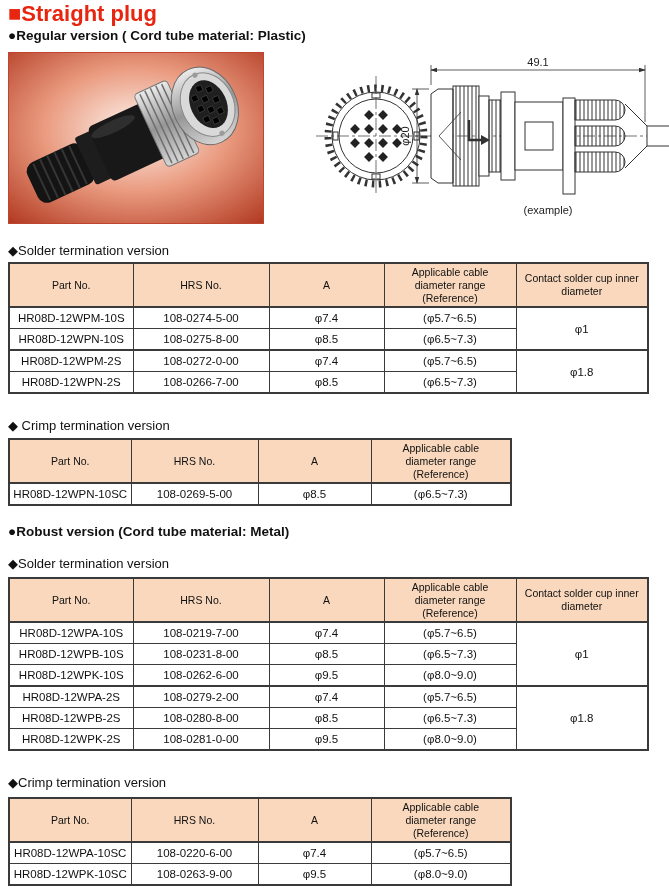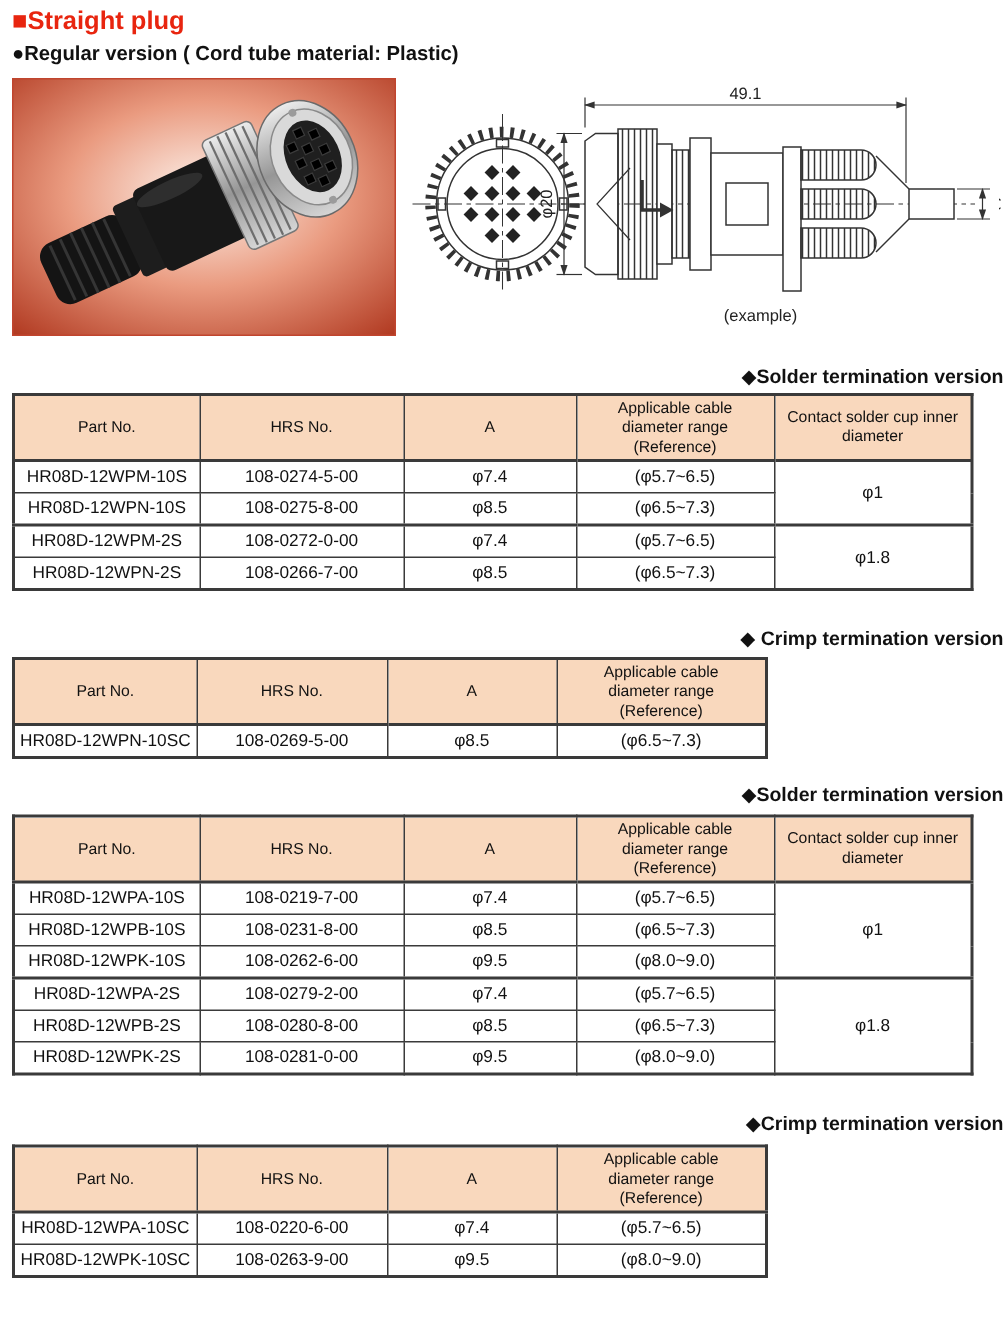--- a/index.html
+++ b/index.html
@@ -6,31 +6,31 @@
     --accent-red:#e8250f;
     --table-header-bg:#f9d8bd;
     --table-border:#3a3a3a;
     --photo-border:#c0452e;
   }
   *{box-sizing:border-box;}
   html,body{margin:0;padding:0;background:#fff;}
   body{width:669px;height:895px;overflow:hidden;font-family:"Liberation Sans","DejaVu Sans",sans-serif;color:#111;}
   .page{width:669px;height:895px;padding:4px 0 0 8px;position:relative;}
 
-  .title{color:var(--accent-red);font-size:17px;line-height:19px;font-weight:bold;margin:0;}
+  .title{color:var(--accent-red);font-size:22px;line-height:19px;font-weight:bold;margin:0;}
   .subtitle{font-size:13.5px;line-height:16px;font-weight:bold;margin-top:5px;}
   .subtitle.robust{margin-top:18px;}
 
-  .figures{margin-top:8px;height:172px;display:flex;align-items:flex-end;}
+  .figures{margin-top:8px;height:172px;display:flex;align-items:flex-end;gap:41px;}
   .photo{width:256px;height:172px;flex:0 0 auto;}
   .photo svg{display:block;}
   .drawing{flex:1 1 auto;margin-left:6px;height:172px;padding-top:4px;}
   .drawing svg{display:block;}
 
-  .sec-heading{font-size:13px;line-height:15px;font-weight:bold;text-align:right;}
+  .sec-heading{font-size:13px;line-height:15px;font-weight:normal;}
   .mt-19{margin-top:19px;}
   .mt-12{margin-top:24px;}
   .mt-16{margin-top:16px;}
   .mt-10{margin-top:24px;}
 
   table.spec-table{border-collapse:collapse;table-layout:fixed;border:2px solid var(--table-border);}
   table.spec-table.mt-4{margin-top:4px;}
   table.spec-table.mt-5{margin-top:5px;}
   table.spec-table.mt-6{margin-top:6px;}
   table.spec-table.mt-7{margin-top:7px;}
@@ -264,20 +264,21 @@
       <tbody>
         <tr>
           <td>HR08D-12WPN-10SC</td>
           <td>108-0269-5-00</td>
           <td>φ8.5</td>
           <td>(φ6.5~7.3)</td>
         </tr>
       </tbody>
     </table>
 
+  <div class="subtitle robust">●Robust version (Cord tube material: Metal)</div>
 
   <div class="sec-heading mt-16">◆Solder termination version</div>
   <table class="spec-table mt-6">
       <colgroup>
         <col style="width: 124px;">
         <col style="width: 136px;">
         <col style="width: 115px;">
         <col style="width: 132px;">
         <col style="width: 132px;">
       </colgroup>

